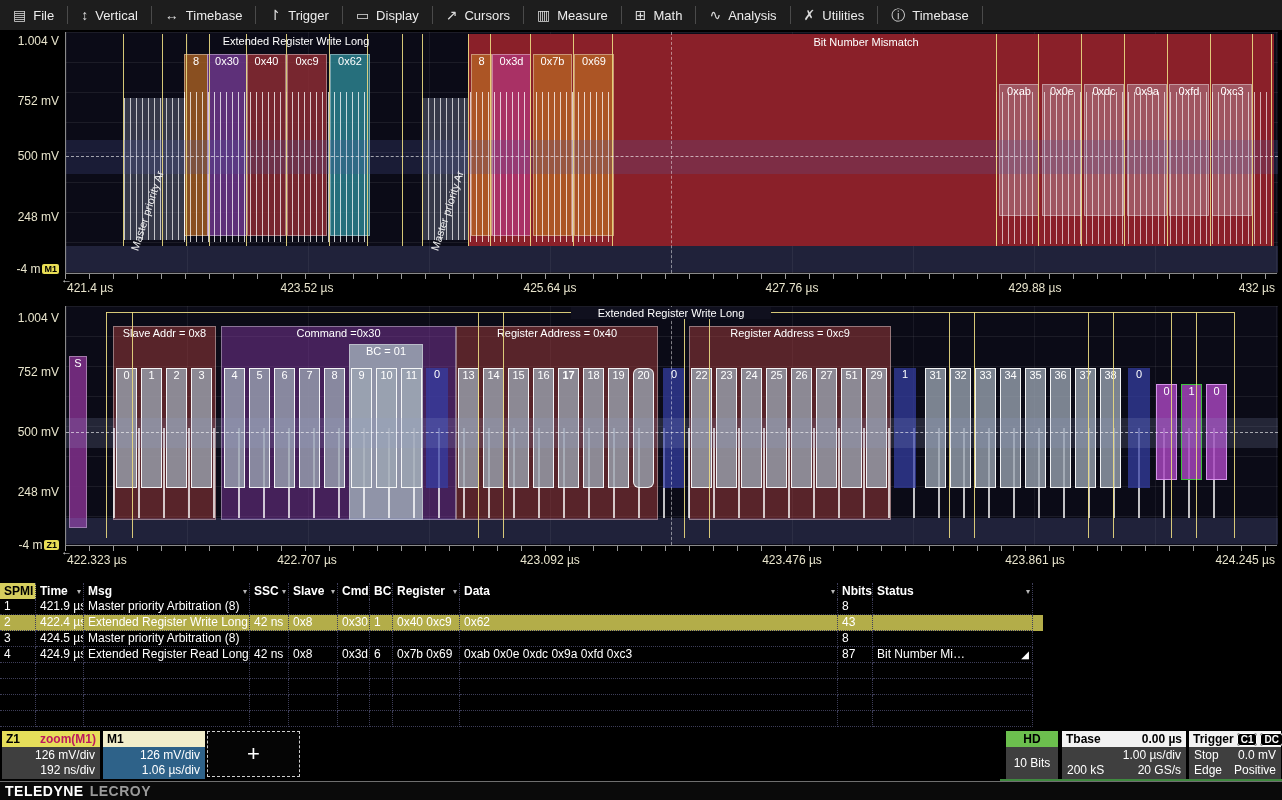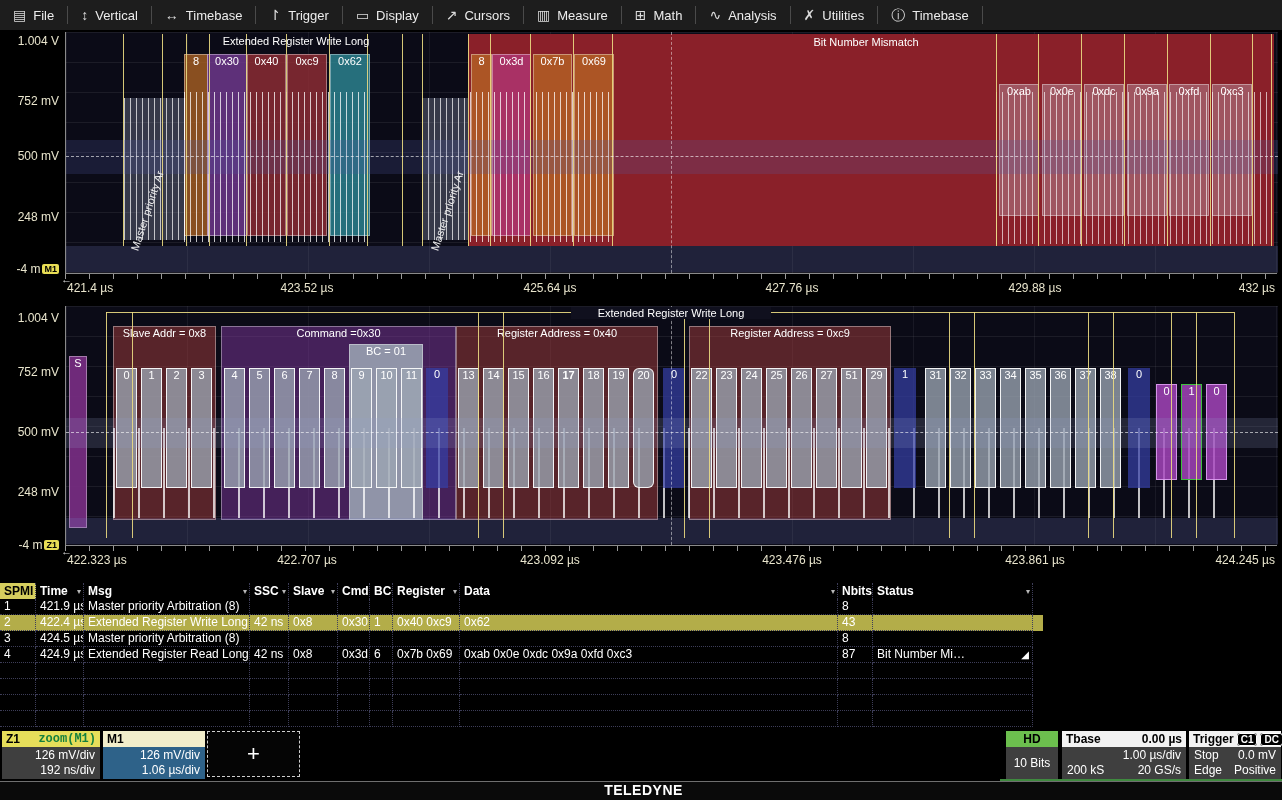--- a/index.html
+++ b/index.html
@@ -54,21 +54,21 @@
           justify-content:space-between;align-items:center;padding:0 4px;box-sizing:border-box;}
   .desc-b{height:32px;background:#3f3f3f;color:#fff;font-size:12px;display:flex;flex-direction:column;
           justify-content:center;padding:0 5px;box-sizing:border-box;}
   .desc-b .line{display:flex;justify-content:space-between;line-height:15px;}
   .tbadge{background:#000;color:#fff;border:1px solid #fff;border-radius:3px;font-size:10px;
           font-weight:bold;padding:0 3px;margin-left:3px;line-height:12px;}
   .addbox{position:absolute;top:0;height:46px;border:1px dashed #cfcfcf;background:#050505;
           color:#fff;font-size:22px;display:flex;align-items:center;justify-content:center;box-sizing:border-box;}
   .greenline{position:absolute;top:779px;left:1000px;width:282px;height:2px;background:#3f8a3f;}
   .logobar{position:absolute;left:0;top:781px;width:1282px;height:19px;background:#0a0a0a;
-           border-top:1px solid #6f6f6f;display:flex;align-items:center;padding-left:5px;box-sizing:border-box;flex-direction:column;}
+           border-top:1px solid #6f6f6f;display:flex;align-items:center;padding-left:5px;box-sizing:border-box;}
   .logo-bold{font-size:14px;font-weight:bold;color:#fff;letter-spacing:0.5px;}
   .logo-light{font-size:14px;font-weight:bold;color:#9a9a9a;margin-left:6px;letter-spacing:0.5px;}
 </style>
 </head>
 <body>
 
 <div class="screen">
   <div class="menu-bar" id="menu-bar">
       <div class="menu-item">
         <span class="mi-icon">▤</span>
@@ -481,21 +481,21 @@
         <div class="td" style="width: 378px;"></div>
         <div class="td" style="width: 35px;"></div>
         <div class="td" style="width: 160px;"></div>
       </div>
     </div>
 
   <div class="statusbar" id="statusbar">
       <div class="desc" style="left: 2px; width: 98px;">
         <div class="desc-h" style="background: rgb(230, 222, 90);">
           <span>Z1</span>
-          <span style="color: #15803d; font-weight: bold; font-family: Liberation Mono, monospace;">zoom(M1)</span>
+          <span style="color: #be185d; font-weight: bold;">zoom(M1)</span>
         </div>
         <div class="desc-b">
           <div class="line" style="justify-content: flex-end;">126 mV/div</div>
           <div class="line" style="justify-content: flex-end;">192 ns/div</div>
         </div>
       </div>
       <div class="desc" style="left: 103px; width: 102px;">
         <div class="desc-h" style="background: rgb(242, 238, 203);">
           <span>M1</span>
         </div>

